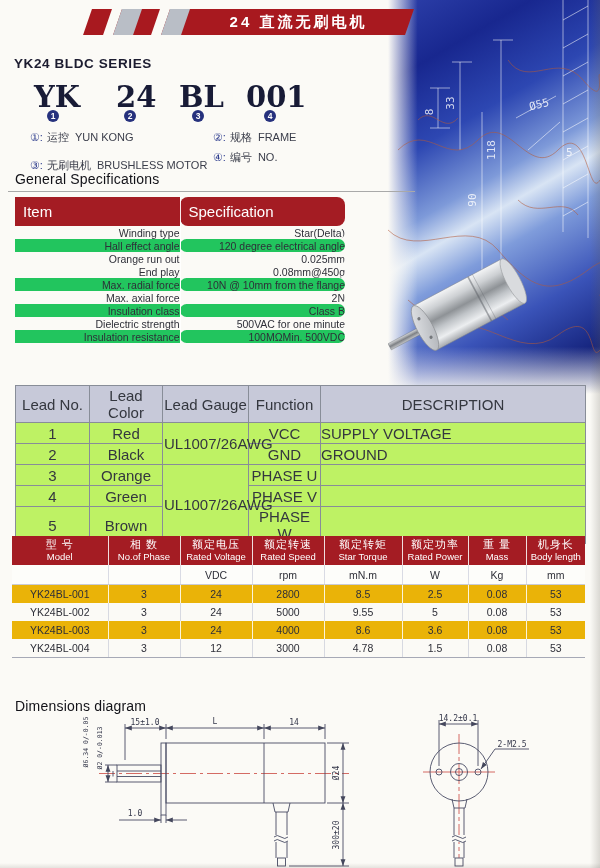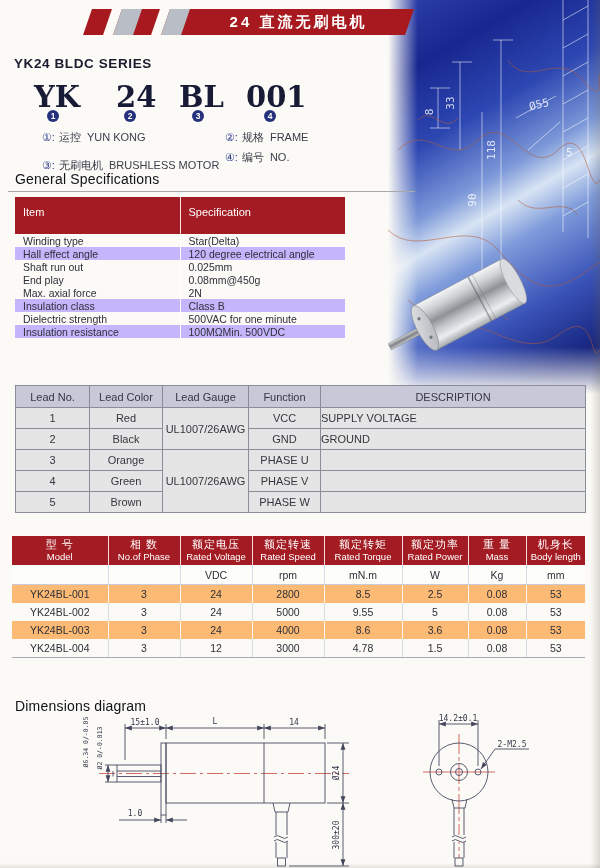--- a/index.html
+++ b/index.html
@@ -23,55 +23,55 @@
           align-items:center;justify-content:center;transform:skewX(19deg);
           color:#fff;font-weight:bold;font-size:15px;letter-spacing:3px;white-space:nowrap;}
 
   
   .series-title{position:absolute;left:14px;top:56px;font-size:13.5px;font-weight:bold;
           color:#1c1c30;letter-spacing:.6px;}
   .code{position:absolute;top:80px;font-family:"DejaVu Serif",serif;font-weight:bold;
           font-size:29px;color:#181b36;}
   .badge{position:absolute;top:110px;width:12px;height:12px;border-radius:50%;background:#26317d;
           color:#fff;font-size:8.5px;font-weight:bold;display:flex;align-items:center;justify-content:center;}
-  .legend-item{position:absolute;font-size:11px;color:#3a3d4a;white-space:nowrap;margin-left:12px;}
+  .legend-item{position:absolute;font-size:11px;color:#3a3d4a;white-space:nowrap;}
   .legend-item .num{color:#2b3a8c;margin-right:4px;}
   .legend-item .cn{margin-right:6px;}
 
   
   .h2{position:absolute;left:15px;font-size:14px;font-weight:normal;color:#121218;letter-spacing:.2px;}
   .gs-underline{position:absolute;left:8px;top:191px;width:407px;height:1px;background:#a9a9a9;}
 
   
   table{border-collapse:collapse;}
   .gs-table{position:absolute;left:15px;top:197px;width:330px;font-size:10.5px;table-layout:fixed;}
-  .gs-table th{background:#a41c23;color:#fff;font-weight:normal;font-size:11px;height:29px;
-          text-align:left;padding:0 0 8px 8px;}
-  .gs-table td{height:13px;padding:0 0 0 8px;color:#2e2f38;white-space:nowrap;overflow:hidden;}
-  .gs-table tr.alt td{background:#c4b5fd;}
-  .gs-table th+th,.gs-table td+td{border-left:1px solid rgba(255,255,255,.9);}
-
-  
-  .ec-table{position:absolute;left:15px;top:385px;width:570px;font-size:11px;table-layout:fixed;
-          text-align:center;color:#34373f;background:#e5e5e5;}
+  .gs-table th{background:#a41c23;color:#fff;font-weight:normal;font-size:15px;height:29px;
+          text-align:left;padding:0 0 0 8px;}
+  .gs-table td{height:13px;padding:0 0 0 8px;color:#2e2f38;white-space:nowrap;overflow:hidden;text-align:right;}
+  .gs-table tr.alt td{background:#22c55e;}
+  .gs-table th+th,.gs-table td+td{border-left:1px solid rgba(255,255,255,.9);border-radius:8px;}
+
+  
+  .ec-table{position:absolute;left:15px;top:385px;width:570px;font-size:15px;table-layout:fixed;
+          text-align:center;color:#34373f;background:#bef264;}
   .ec-table th{background:#c7c9d9;font-weight:normal;height:19px;border:1px solid #888d98;}
   .ec-table td{height:18px;border:1px solid #888d98;}
   .ec-table td.desc{text-align:left;padding-left:0;}
 
   
   .es-table{position:absolute;left:12px;top:536px;width:573px;font-size:10.5px;table-layout:fixed;
           text-align:center;color:#2e2f38;}
   .es-table th{background:#a41c23;color:#fff;font-weight:normal;padding:2px 0 3px;}
   .es-table th+th{border-left:1px solid rgba(255,255,255,.85);}
   .es-table th .cn{font-size:11px;letter-spacing:1px;line-height:13px;}
   .es-table th .en{font-size:9.5px;line-height:11px;}
   .es-table tr.units td{height:17px;background:#fdfdfa;border-bottom:1px solid #c9cbd6;}
   .es-table td{height:16px;}
   .es-table td+td{border-left:1px solid rgba(150,156,185,.35);}
-  .es-table tr.alt td{background:#fdba74;}
+  .es-table tr.alt td{background:#eab308;}
   .es-table tr.alt td+td{border-left:1px solid rgba(255,255,255,.85);}
   .es-table tr.last td{border-bottom:1px solid #a6a9b6;}
 
   
   .dim-svg{position:absolute;left:55px;top:708px;}
   .dim-svg text{font-family:"DejaVu Sans Mono",monospace;font-size:8px;fill:#34374a;}
   .dim-svg .tiny{font-size:6.5px;}
 
   
   .edge-right{position:absolute;right:0;top:0;width:10px;height:100%;
@@ -209,26 +209,30 @@
     </tr>
     <tr>
           <td>Winding type</td>
           <td>Star(Delta)</td>
         </tr>
     <tr class="alt">
           <td>Hall effect angle</td>
           <td>120 degree electrical angle</td>
         </tr>
     <tr>
-          <td>Shaft run out</td>
+          <td>Orange run out</td>
           <td>0.025mm</td>
         </tr>
     <tr>
           <td>End play</td>
           <td>0.08mm@450g</td>
+        </tr>
+    <tr class="alt">
+          <td>Max. radial force</td>
+          <td>10N @ 10mm from the flange</td>
         </tr>
     <tr>
           <td>Max. axial force</td>
           <td>2N</td>
         </tr>
     <tr class="alt">
           <td>Insulation class</td>
           <td>Class B</td>
         </tr>
     <tr>
@@ -319,21 +323,21 @@
       <th>
             <div class="cn">额定电压</div>
             <div class="en">Rated Voltage</div>
           </th>
       <th>
             <div class="cn">额定转速</div>
             <div class="en">Rated Speed</div>
           </th>
       <th>
             <div class="cn">额定转矩</div>
-            <div class="en">Rated Torque</div>
+            <div class="en">Star Torque</div>
           </th>
       <th>
             <div class="cn">额定功率</div>
             <div class="en">Rated Power</div>
           </th>
       <th>
             <div class="cn">重 量</div>
             <div class="en">Mass</div>
           </th>
       <th>

